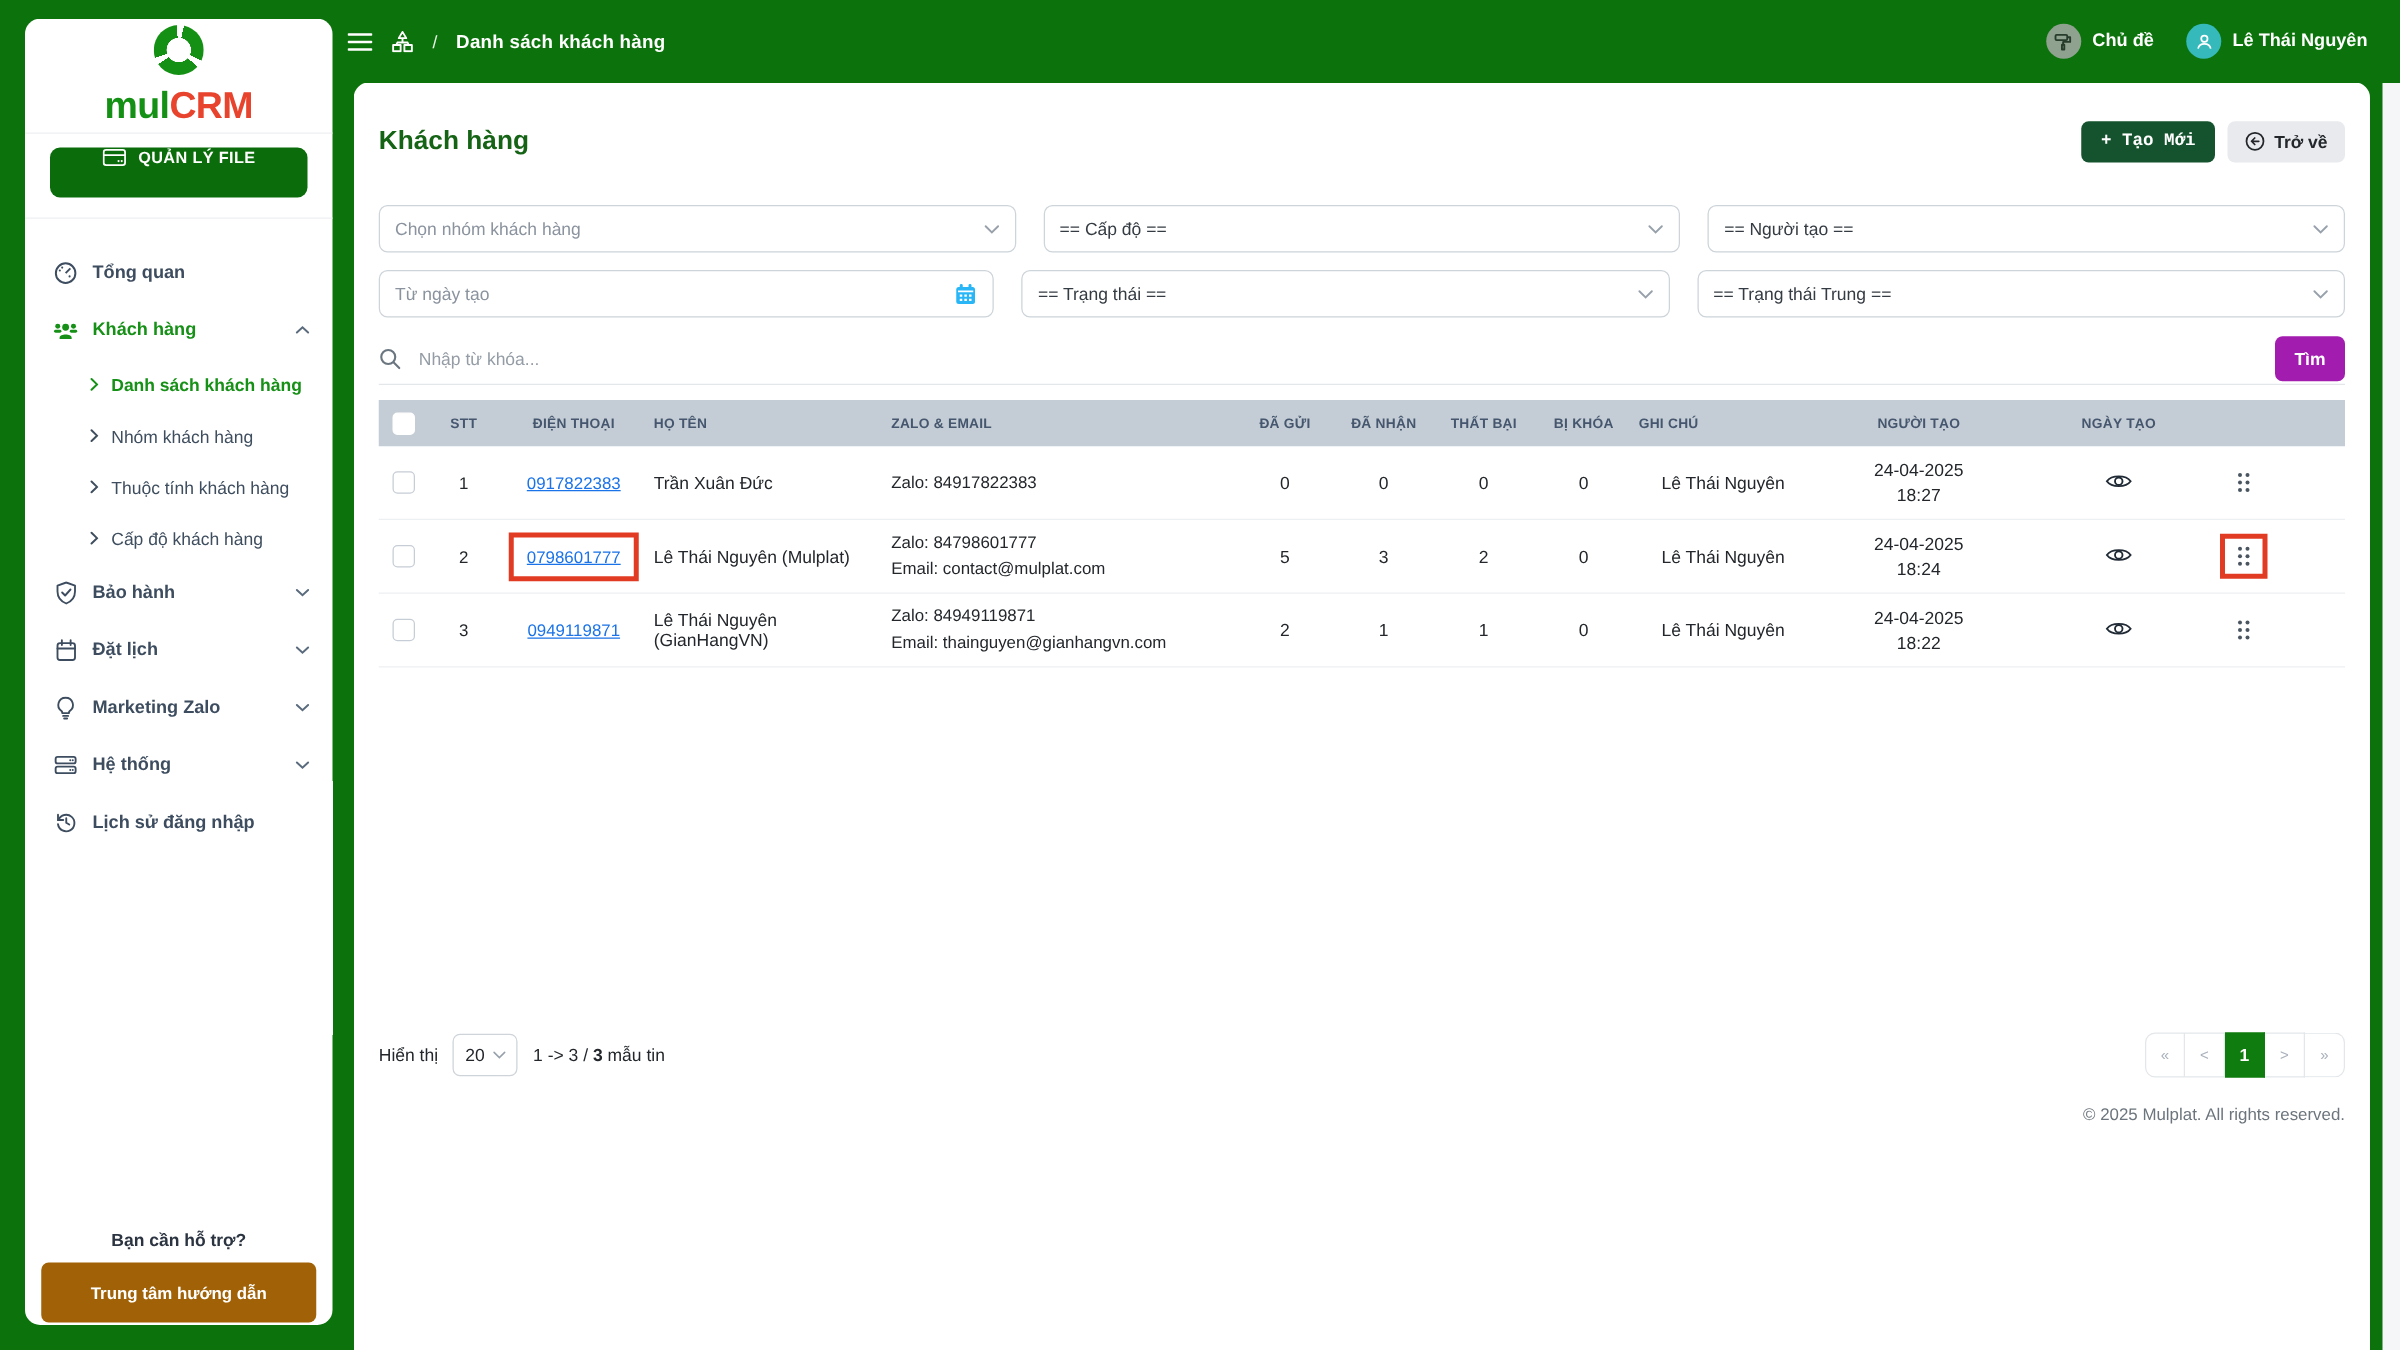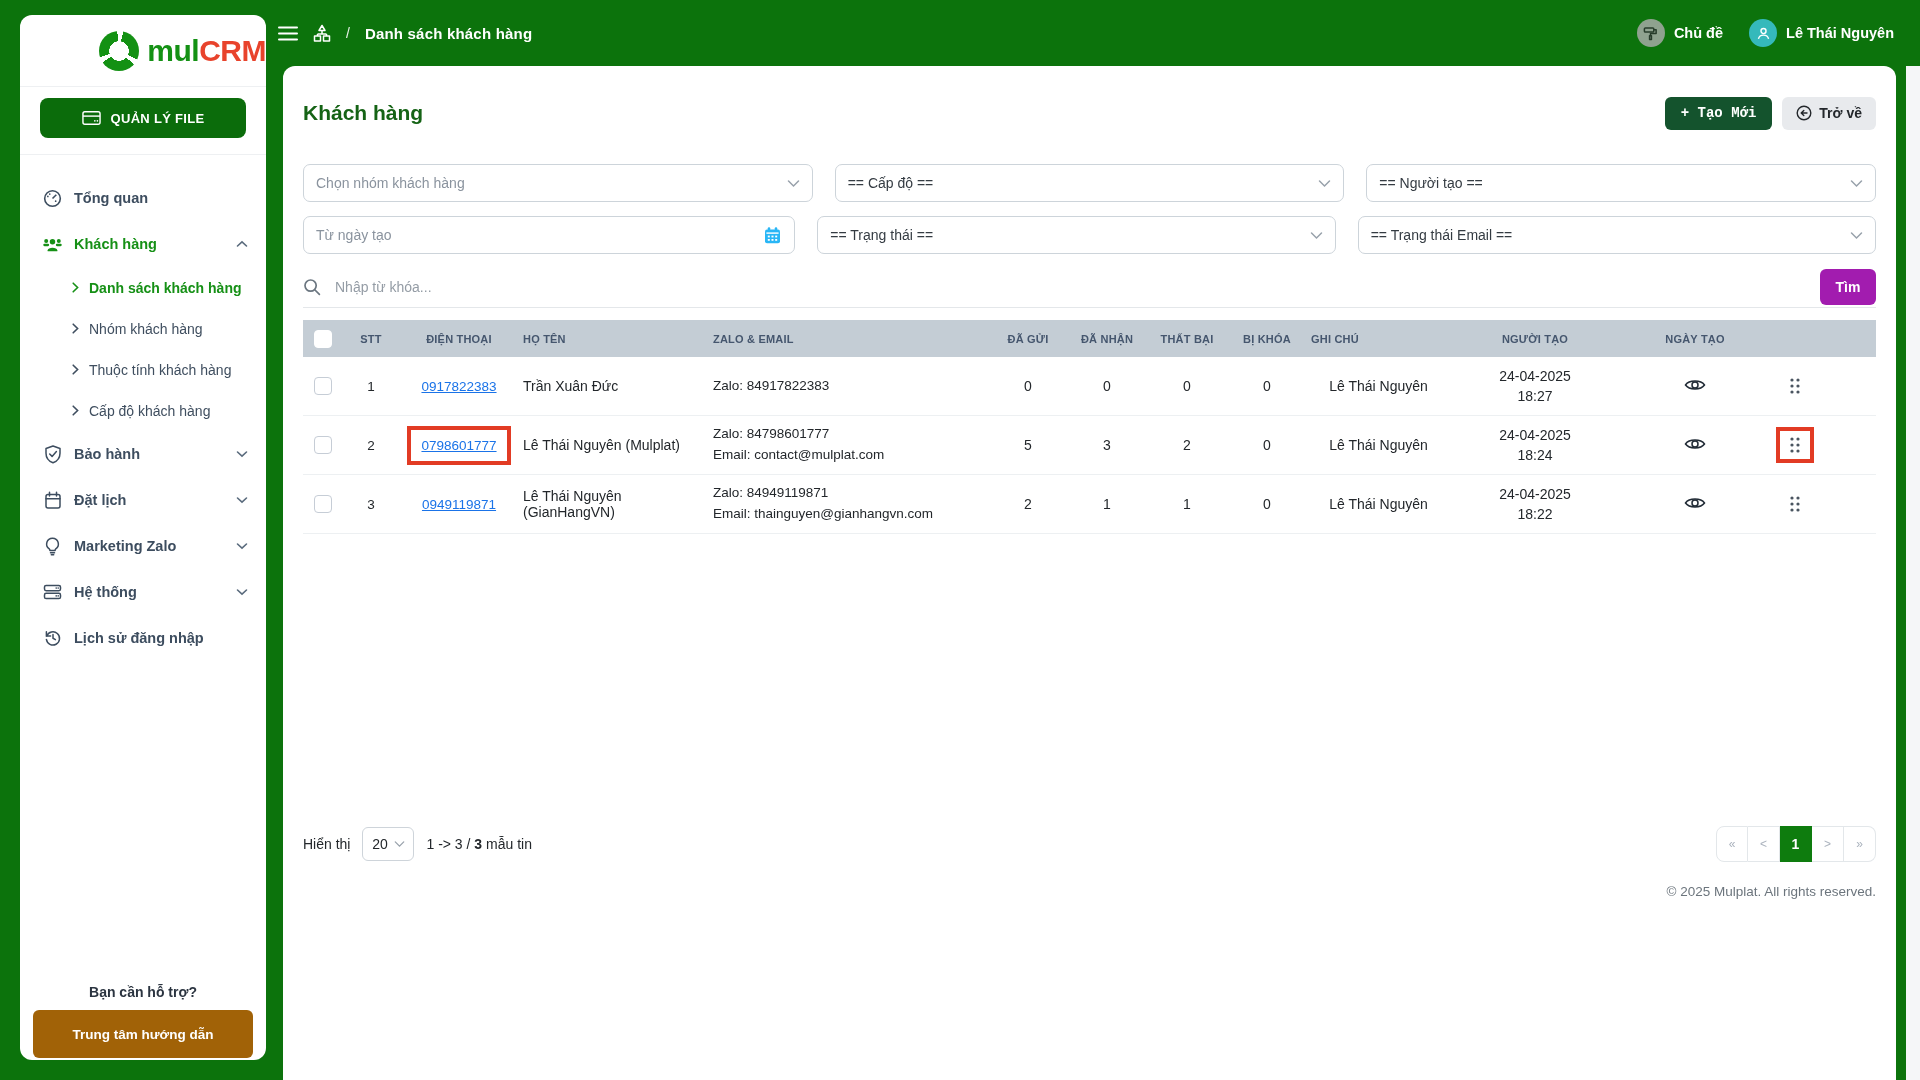--- a/index.html
+++ b/index.html
@@ -18,33 +18,33 @@
   .tb-chip { display:flex; align-items:center; gap:9px; cursor:pointer; }
   .tb-chip .label { font-size:14.5px; font-weight:600; }
   .circle-ic { width:28px; height:28px; border-radius:50%; display:flex; align-items:center; justify-content:center; }
   .theme-circle { background:#8fa28f; color:#273c2b; }
   .avatar-circle { background:#35b9bb; color:#fff; }
   .icon-btn { display:flex; align-items:center; cursor:pointer; }
 
   
   .sidebar { position:fixed; top:15px; left:20px; width:246px; height:1045px;
     background:#fff; border-radius:12px; display:flex; flex-direction:column; z-index:5; }
-  .sb-logo { height:72px; display:flex; align-items:center; justify-content:flex-end; gap:8px;
-    border-bottom:1px solid #eef0f2; }
+  .sb-logo { height:92px; display:flex; align-items:center; justify-content:center; gap:8px;
+    border-bottom:1px solid #eef0f2;flex-direction:column; }
   .logo-mark { width:40px; height:40px; border-radius:50%;
     background:
       radial-gradient(circle,#fff 0 34%,transparent 35%),
       conic-gradient(from 20deg,#149114 0 95deg,#fff 95deg 112deg,#149114 112deg 215deg,#fff 215deg 232deg,#149114 232deg 335deg,#fff 335deg 352deg,#149114 352deg 360deg); }
   .logo-text { font-size:30px; font-weight:800; letter-spacing:-.5px; }
   .logo-text .mul { color:#149114; }
   .logo-text .crm { color:#e8432c; }
   .sb-filebtn-wrap { padding:11px 20px 16px; border-bottom:1px solid #eef0f2; }
   .file-btn { height:40px; width:100%; background:#0b6c0b; border:none; border-radius:8px;
     color:#fff; font-family:inherit; font-size:13px; font-weight:700; letter-spacing:.3px;
-    display:flex; align-items:center; justify-content:center; gap:10px; cursor:pointer; }
+    display:flex; justify-content:center; gap:10px; cursor:pointer; }
   .sb-nav { padding-top:20px; }
   .menu-item { height:46px; display:flex; align-items:center; gap:11px; padding:0 18px 0 22px;
     color:#3d4d5f; font-size:14.5px; font-weight:600; cursor:pointer; }
   .menu-item .mi-icon { display:flex; width:21px; justify-content:center; color:#3d4d5f; }
   .menu-item.active, .menu-item.active .mi-icon { color:#169016; }
   .mi-caret { margin-left:auto; color:#5a6b7d; display:flex; }
   .sub-item { height:41px; display:flex; align-items:center; gap:10px; padding-left:52px;
     color:#3f4e5f; font-size:14px; font-weight:500; cursor:pointer; }
   .sub-item .chev { display:flex; color:#3f4e5f; }
   .sub-item.active { color:#169016; font-weight:600; }
@@ -396,21 +396,21 @@
     </div>
     <div class="sel">
       <span class="sel-text">== Trạng thái ==</span>
       <span class="chev-d">
           <svg width="13" height="9" viewBox="0 0 13 9" fill="none" stroke="currentColor" stroke-width="1.5" stroke-linecap="round">
             <path d="M1.5 2 L6.5 7 L11.5 2"></path>
           </svg>
         </span>
     </div>
     <div class="sel">
-      <span class="sel-text">== Trạng thái Email ==</span>
+      <span class="sel-text">== Trạng thái Trung ==</span>
       <span class="chev-d">
           <svg width="13" height="9" viewBox="0 0 13 9" fill="none" stroke="currentColor" stroke-width="1.5" stroke-linecap="round">
             <path d="M1.5 2 L6.5 7 L11.5 2"></path>
           </svg>
         </span>
     </div>
   </div>
 
   <div class="search-row">
     <span style="display:flex;">

